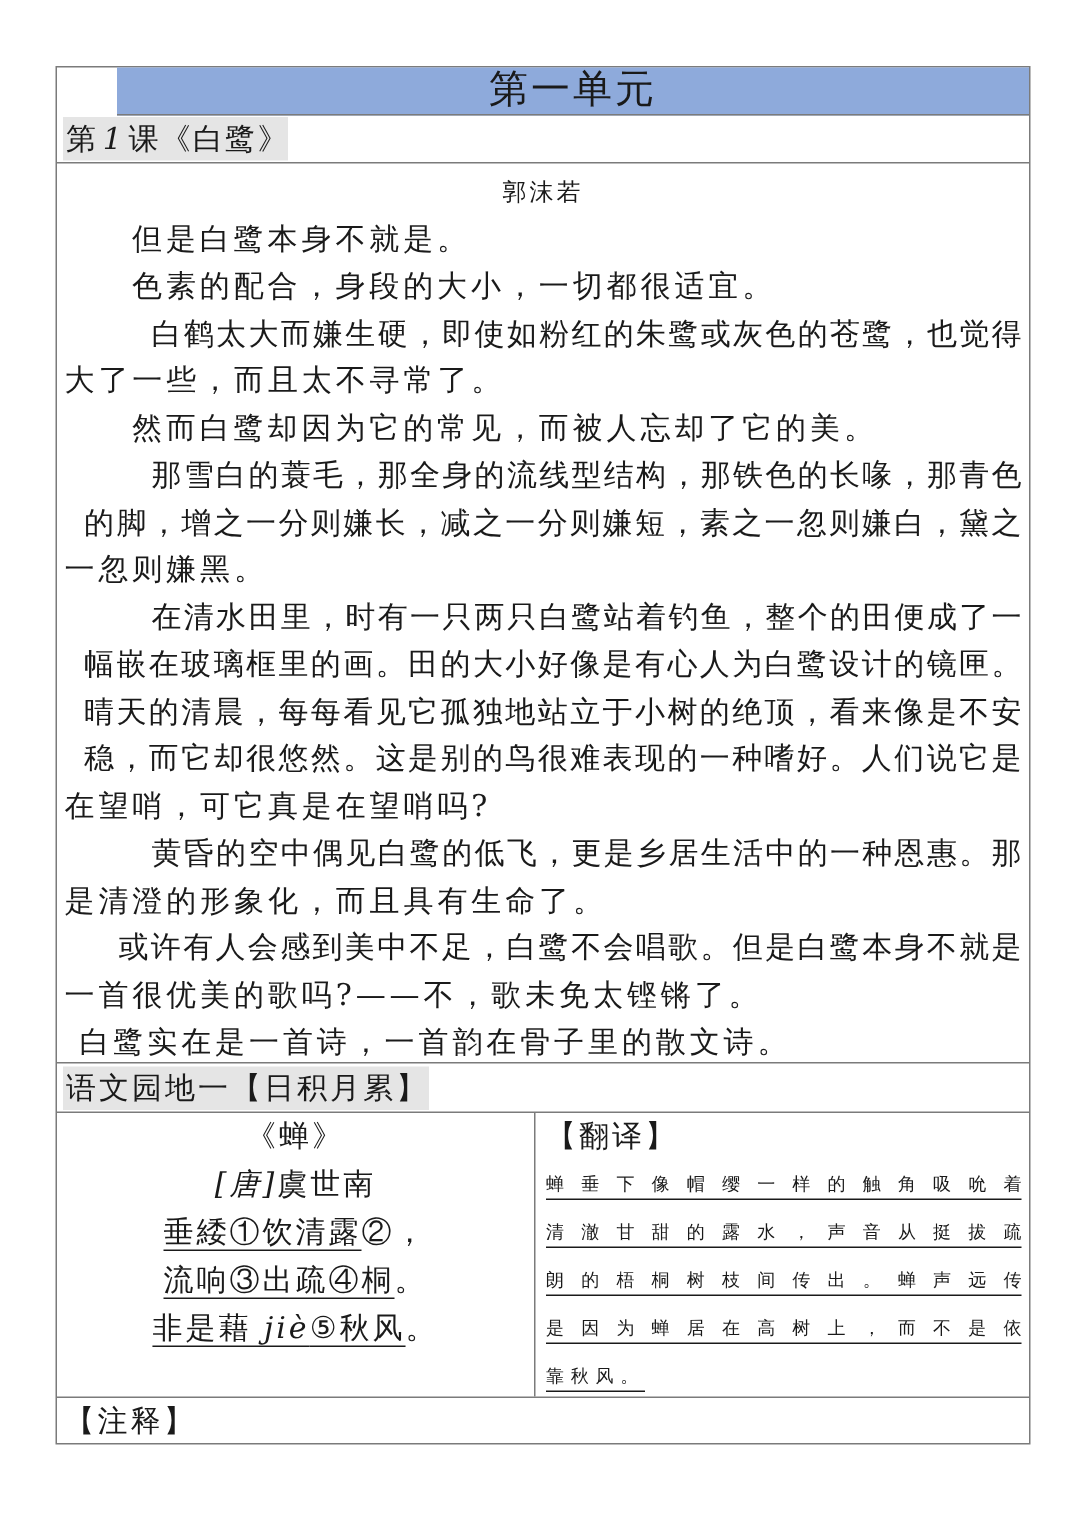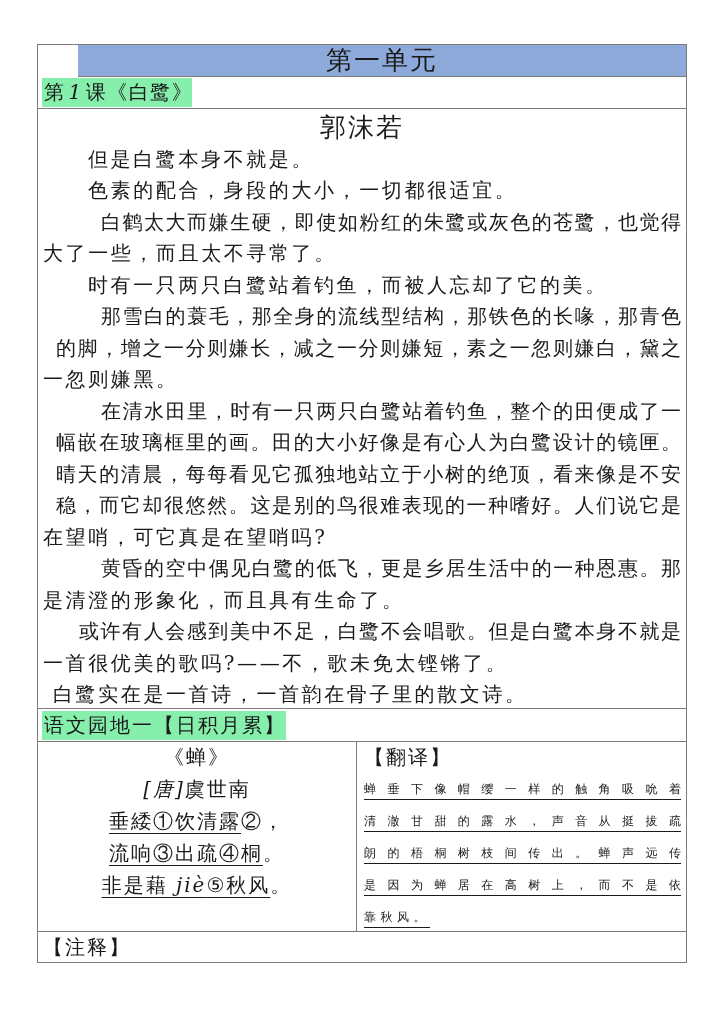--- a/index.html
+++ b/index.html
@@ -15,30 +15,30 @@
   .row { position: absolute; left: 0; right: 0; border-bottom: 1px solid #7b7b7b; }
   .row.last { border-bottom: none; }
 
   
   .hdr { top: 0; height: 31px; background: #8eaadb; text-align: center; margin-left: 40px; }
   .hdr-title { font-size: 26px; line-height: 31px; letter-spacing: 2px; display: inline-block; }
 
   
   .lesson { top: 32px; height: 31px; }
   .hl {
-    position: absolute; left: 4px; top: 1px; height: 29px; background: #86efac;
+    position: absolute; left: 4px; top: 1px; height: 29px; background: #e5e5e5;
     font-size: 20px; line-height: 29px; letter-spacing: 1.5px; padding-left: 2px; box-sizing: border-box;
     white-space: nowrap;
   }
   .lesson .hl { width: 150px; }
   .num { font-style: italic; font-family: "DejaVu Serif", serif; margin: 0 3px; }
 
   
   .essay { top: 64px; height: 600px; padding: 3px 5px 0 5px; box-sizing: border-box; }
-  .essay .author { text-align: center; font-size: 26px; line-height: 31.5px; letter-spacing: 2px; }
+  .essay .author { text-align: center; font-size: 16px; line-height: 31.5px; letter-spacing: 2px; }
   .ln { display: block; font-size: 20px; line-height: 31.5px; white-space: nowrap; }
   .ln.full { text-align: justify; text-align-last: justify; text-justify: inter-character; letter-spacing: 0; margin-left: 13px; }
   .ln.part { letter-spacing: 2.6px; }
   .ind2 { text-indent: 45px; }
   .ind1 { text-indent: 23px; }
   .inds { text-indent: 10px; }
 
   
   .section { top: 665px; height: 31px; }
   .section .hl { width: 244px; letter-spacing: 2px; }
@@ -84,21 +84,21 @@
 
   <div class="row essay">
     <div class="author">郭沫若</div>
 
     <span class="ln part ind2">但是白鹭本身不就是。</span>
     <span class="ln part ind2">色素的配合，身段的大小，一切都很适宜。</span>
 
     <span class="ln full ind2">白鹤太大而嫌生硬，即使如粉红的朱鹭或灰色的苍鹭，也觉得</span>
     <span class="ln part">大了一些，而且太不寻常了。</span>
 
-    <span class="ln part ind2">时有一只两只白鹭站着钓鱼，而被人忘却了它的美。</span>
+    <span class="ln part ind2">然而白鹭却因为它的常见，而被人忘却了它的美。</span>
 
     <span class="ln full ind2">那雪白的蓑毛，那全身的流线型结构，那铁色的长喙，那青色</span>
     <span class="ln full">的脚，增之一分则嫌长，减之一分则嫌短，素之一忽则嫌白，黛之</span>
     <span class="ln part">一忽则嫌黑。</span>
 
     <span class="ln full ind2">在清水田里，时有一只两只白鹭站着钓鱼，整个的田便成了一</span>
     <span class="ln full">幅嵌在玻璃框里的画。田的大小好像是有心人为白鹭设计的镜匣。</span>
     <span class="ln full">晴天的清晨，每每看见它孤独地站立于小树的绝顶，看来像是不安</span>
     <span class="ln full">稳，而它却很悠然。这是别的鸟很难表现的一种嗜好。人们说它是</span>
     <span class="ln part">在望哨，可它真是在望哨吗?</span>

